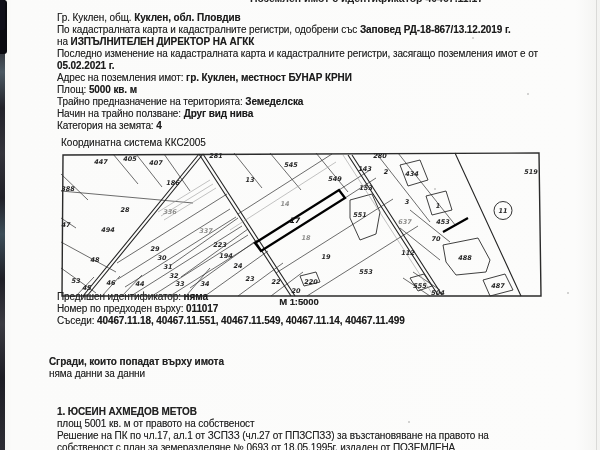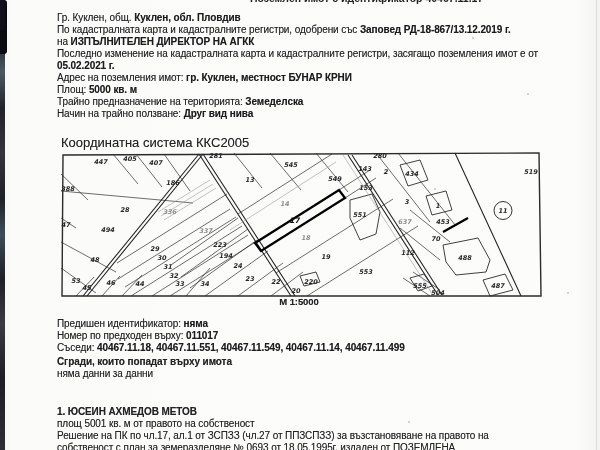--- a/index.html
+++ b/index.html
@@ -15,21 +15,21 @@
   .scan-edge{left:0;top:0;width:5px;height:450px;
     background:linear-gradient(180deg,#15151d 0%,#1a1a22 10%,#3c4a55 16%,#101018 24%,
       #23232b 34%,#0d0d15 44%,#2c3e4a 52%,#0c0c14 62%,#2a2a32 72%,#0a0a12 84%,#1c1c24 100%);
     opacity:.92;}
   .scan-blob1{left:0;top:298;width:7px;height:54px;background:#0a0a10;border-radius:0 3px 3px 0;}
   .scan-blob2{left:0;top:420;width:5px;height:30px;background:#10101a;border-radius:0 2px 2px 0;}
   .right-line{left:596px;top:0;width:1px;height:450px;background:#dadad8;}
   .speck{width:2px;height:2px;border-radius:50%;background:#9a9a98;opacity:.55;}
   
   .clip-head{left:250px;top:-8px;font-size:10.5px;font-weight:bold;white-space:nowrap;}
-  .coord-label{left:61px;top:137px;font-size:13px;letter-spacing:0;}
+  .coord-label{left:61px;top:137px;font-size:10px;letter-spacing:0;}
   .scale-label{left:234px;top:296px;width:130px;text-align:center;font-size:9.5px;font-weight:bold;}
   svg .mline{stroke:#2e2e2e;stroke-width:0.7;fill:none;}
   svg .mpoly{stroke:#2a2a2a;stroke-width:0.9;fill:none;}
   svg .road{stroke:#252525;stroke-width:1.1;fill:none;}
   svg .grey{stroke:#9a9a9a;stroke-width:0.6;fill:none;}
   svg .bold{stroke:#000;stroke-width:2.3;fill:none;}
   svg .frame{stroke:#2b2b2b;stroke-width:1.4;fill:none;}
   svg text.plbl{font:italic bold 6.5px "DejaVu Sans",sans-serif;fill:#262626;text-anchor:middle;}
   svg text.plbl.glbl{fill:#8d8d8b;}
   svg text.plbl.blbl{font-size:7.5px;fill:#111;}
@@ -53,20 +53,21 @@
 <div class="abs" style="left:57px;top:8px;width:520px;height:128px">
   <div class="ln txt" style="top:4px"><span>Гр. Куклен, общ. </span><b>Куклен, обл. Пловдив</b></div>
   <div class="ln txt" style="top:16px"><span>По кадастралната карта и кадастралните регистри, одобрени със </span><b>Заповед РД-18-867/13.12.2019 г.</b></div>
   <div class="ln txt" style="top:28px"><span>на </span><b>ИЗПЪЛНИТЕЛЕН ДИРЕКТОР НА АГКК</b></div>
   <div class="ln txt" style="top:40px"><span>Последно изменение на кадастралната карта и кадастралните регистри, засягащо поземления имот е от</span><b></b></div>
   <div class="ln txt" style="top:52px"><span></span><b>05.02.2021 г.</b></div>
   <div class="ln txt" style="top:64px"><span>Адрес на поземления имот: </span><b>гр. Куклен, местност БУНАР КРНИ</b></div>
   <div class="ln txt" style="top:76px"><span>Площ: </span><b>5000 кв. м</b></div>
   <div class="ln txt" style="top:88px"><span>Трайно предназначение на територията: </span><b>Земеделска</b></div>
   <div class="ln txt" style="top:100px"><span>Начин на трайно ползване: </span><b>Друг вид нива</b></div>
+  <div class="ln txt" style="top:112px"><span>Категория на земята: </span><b>4</b></div>
 </div>
 
 <div class="abs txt coord-label">Координатна система ККС2005</div>
 
 <svg class="abs" style="left:58px;top:150px" width="492" height="150" viewBox="0 0 492 150">
   <g>
     <path class="frame" d="M5,5 L481,3 L483,146 L4,146 Z"></path>
 
     <path class="road" d="M25,146 L141,4 M29,146 L145,4 M141,4 L233,146 M145,4 L237,146 M290,5 L380,145 M294,5 L384,145 M397,3 L463,146"></path>
 
@@ -142,27 +143,27 @@
       <text x="308" y="124" class="plbl">553</text>
       <text x="253" y="134" class="plbl">220</text>
       <text x="362" y="138" class="plbl">555</text>
       <text x="380" y="145" class="plbl">504</text>
       <text x="440" y="138" class="plbl">487</text>
     </g>
 </svg>
 
 <div class="abs txt scale-label">М 1:5000</div>
 
-<div class="abs" style="left:57px;top:318px;width:520px;height:40px">
+<div class="abs" style="left:57px;top:291px;width:520px;height:40px">
   <div class="ln txt" style="top:0px"><span>Предишен идентификатор: </span><b>няма</b></div>
   <div class="ln txt" style="top:12px"><span>Номер по предходен върху: </span><b>011017</b></div>
   <div class="ln txt" style="top:24px"><span>Съседи: </span><b>40467.11.18, 40467.11.551, 40467.11.549, 40467.11.14, 40467.11.499</b></div>
 </div>
 
-<div class="abs" style="left:57px;top:356px;width:520px;height:26px">
+<div class="abs" style="left:49px;top:356px;width:520px;height:26px">
   <div class="ln txt" style="top:0px;font-weight:bold">Сгради, които попадат върху имота</div>
   <div class="ln txt" style="top:12px">няма данни за данни</div>
 </div>
 
 <div class="abs" style="left:57px;top:394px;width:530px;height:60px">
   <div class="ln txt" style="top:12px;font-weight:bold">1. ЮСЕИН АХМЕДОВ МЕТОВ</div>
   <div class="ln txt" style="top:24px">площ 5001 кв. м от правото на собственост</div>
   <div class="ln txt" style="top:36px">Решение на ПК по чл.17, ал.1 от ЗСПЗЗ (чл.27 от ППЗСПЗЗ) за възстановяване на правото на</div>
   <div class="ln txt" style="top:48px">собственост с план за земеразделяне № 0693 от 18.05.1995г. издаден от ПОЗЕМЛЕНА</div>
 </div>

